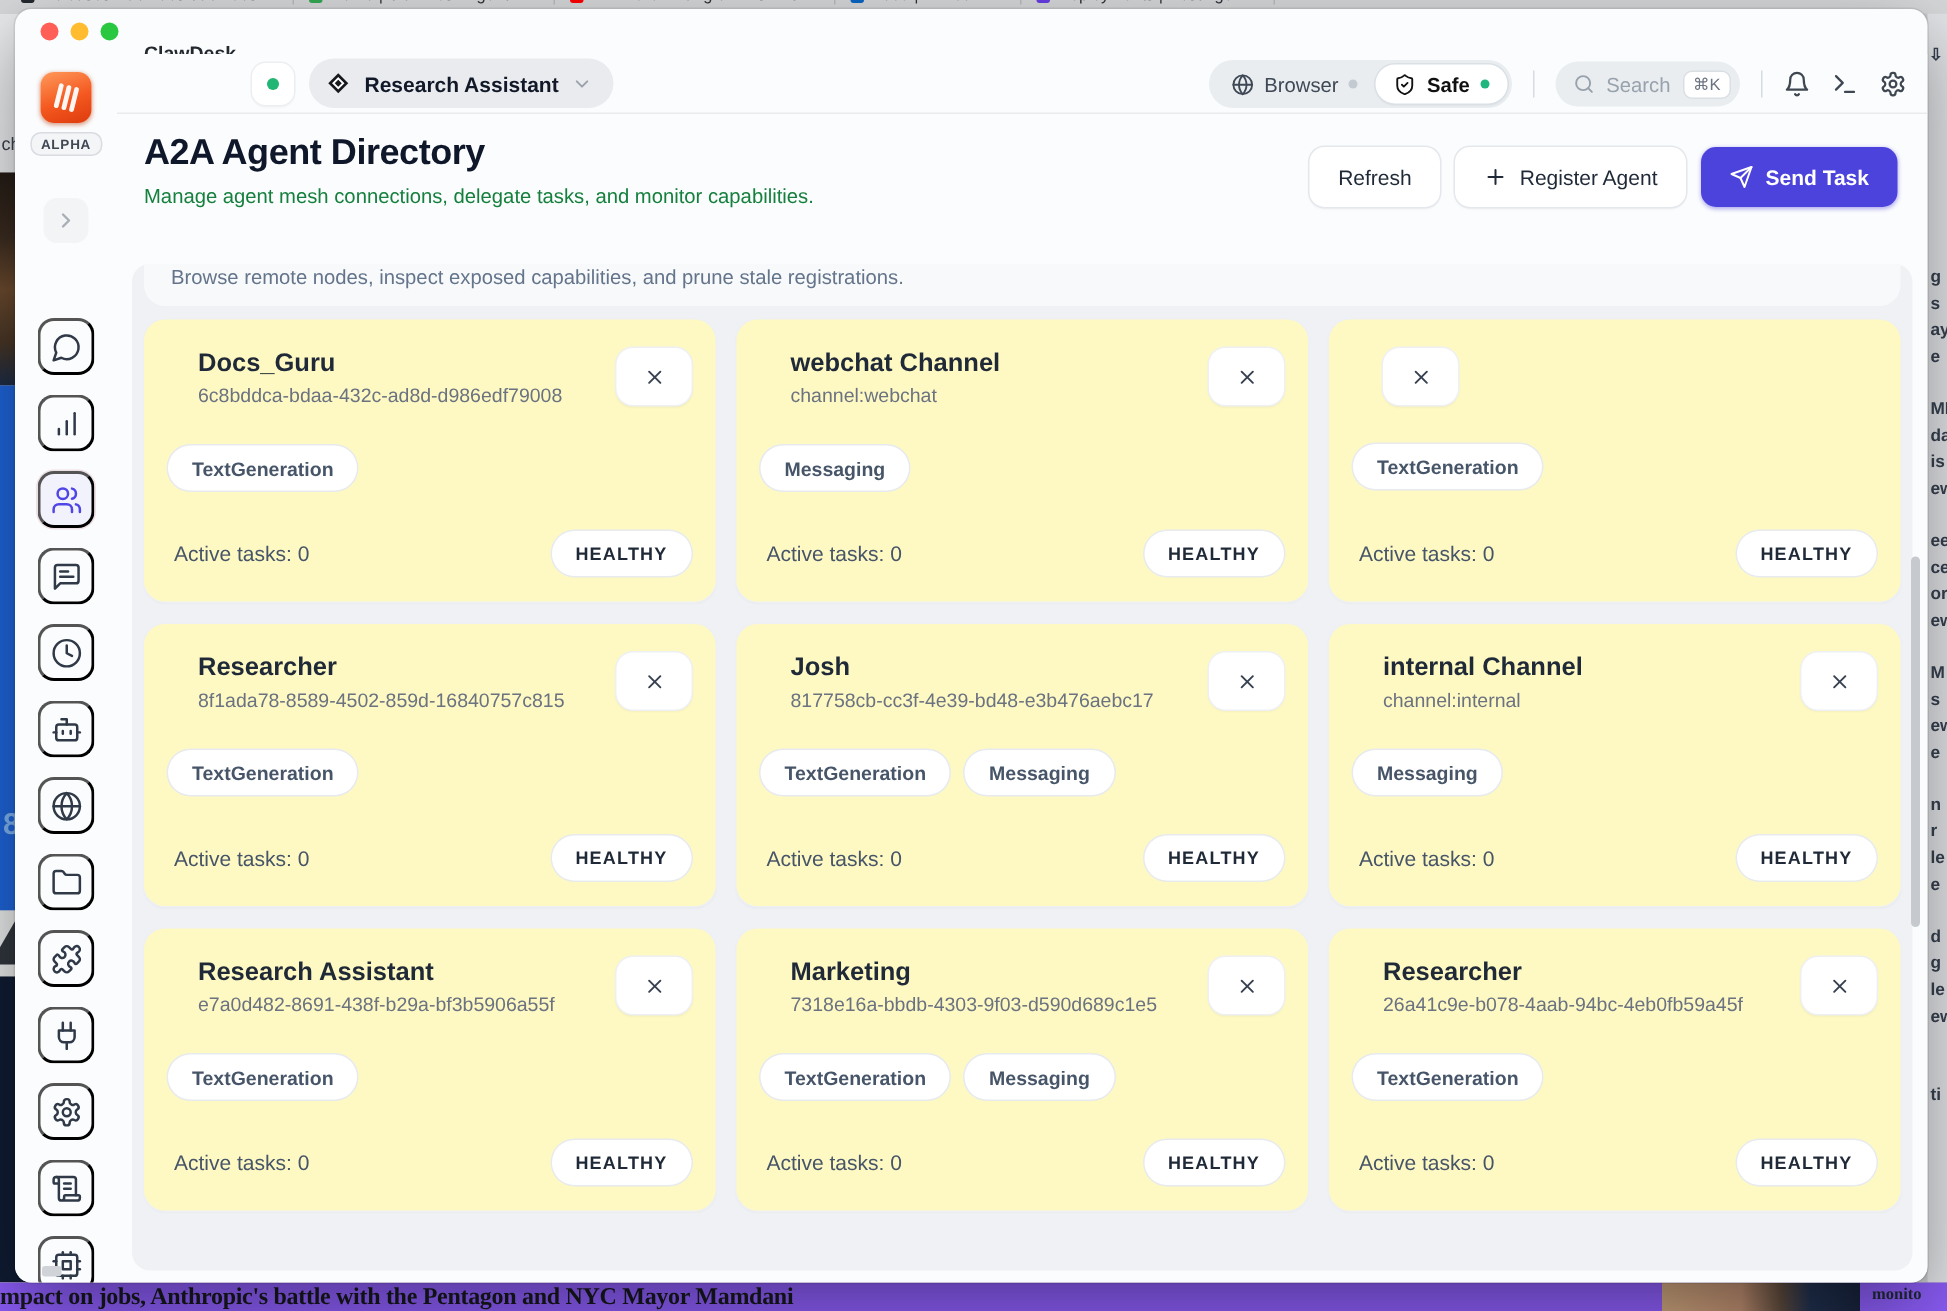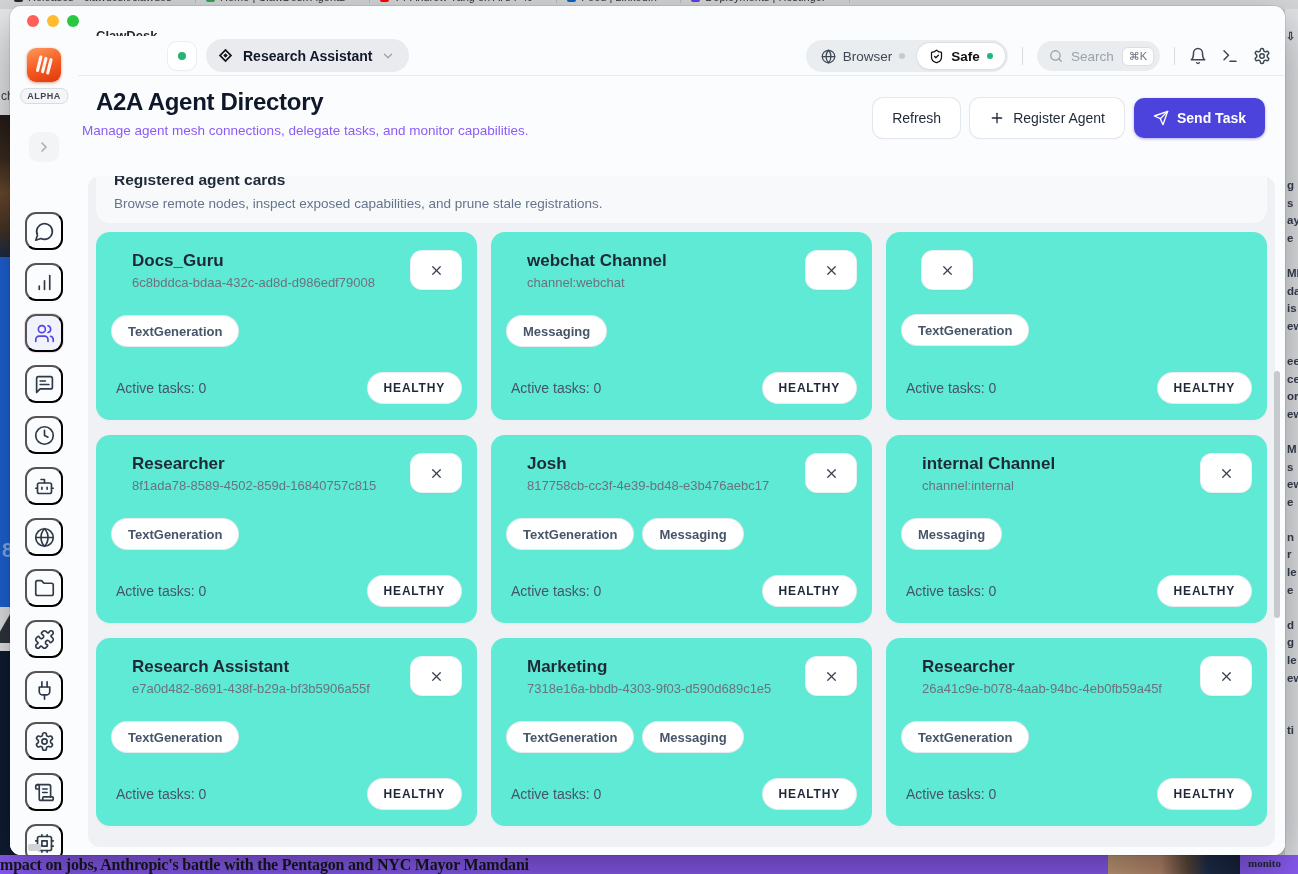--- a/index.html
+++ b/index.html
@@ -79,34 +79,34 @@
                 display:flex; align-items:center; justify-content:center; color:#a8aeb8; border:none; }
   .nav { position:absolute; left:0; right:0; top:176px; display:flex; flex-direction:column; align-items:center; gap:13px; }
   .nav-item { width:38px; height:38px; border-radius:11px; display:flex; align-items:center; justify-content:center;
               color:#2f3947; background:transparent; }
   .nav-item.active { background:#f2f2fc; box-shadow:0 0 0 1px #eddfe6; color:#4f46e5; }
   .side-frag { position:absolute; left:18px; bottom:4px; width:13px; height:7px; border-radius:2px; background:#d0d4d8; }
 
   
   .main { position:absolute; left:68px; top:70px; right:0; bottom:0; background:#fbfcfd; }
   .page-title { position:absolute; left:18px; top:12px; font-size:24px; font-weight:700; color:#0f172a; letter-spacing:-0.3px; }
-  .page-sub { position:absolute; left:4px; top:47px; font-size:13.5px; color:#8b5cf6; }
+  .page-sub { position:absolute; left:18px; top:47px; font-size:13.5px; color:#15803d; }
   .head-actions { position:absolute; right:20px; top:22px; display:flex; gap:10px; }
   .btn { height:40px; border-radius:10px; display:flex; align-items:center; gap:8px; padding:0 19px;
          font-size:14px; border:none; }
   .btn.ghost { background:#fff; color:#1f2937; font-weight:500; box-shadow:0 0 0 1px #e4e7ec, 0 1px 2px rgba(16,24,40,.06); }
   .btn.primary { background:#4c43dc; color:#fff; font-weight:600; box-shadow:0 1px 3px rgba(76,67,220,.45); }
 
   .scroll-region { position:absolute; left:10px; right:10px; top:100px; bottom:8px; background:#eff1f4; border-radius:12px; overflow:hidden; }
   .section-head { margin:-22px 8px 0 8px; background:#f7f9fa; border-radius:14px; padding:16px 18px 12px 18px; }
   .section-title { font-size:15.5px; font-weight:600; color:#1f2937; line-height:19px; }
   .section-sub { margin-top:7px; font-size:13.5px; color:#64748b; }
 
   .grid { display:grid; grid-template-columns:repeat(3,1fr); gap:15px 14px; margin:9px 8px 0 8px; }
-  .card { height:188px; background:#5eead4; border-radius:14px; box-shadow:0 0 0 1px #eef0f3, 0 1px 2px rgba(15,23,42,.05);
+  .card { height:188px; background:#fef9c3; border-radius:14px; box-shadow:0 0 0 1px #eef0f3, 0 1px 2px rgba(15,23,42,.05);
           display:flex; flex-direction:column; }
   .card-head { display:flex; justify-content:space-between; align-items:flex-start; padding:19px 16px 0 36px; }
   .card-title { font-size:17px; font-weight:600; color:#1f2937; }
   .card-id { margin-top:4px; font-size:13px; color:#6b7280; }
   .card-x { width:50px; height:38px; border-radius:11px; background:#fff; border:none;
             box-shadow:0 0 0 1px #eef0f3, 0 1px 2px rgba(15,23,42,.08); color:#374151;
             display:flex; align-items:center; justify-content:center; }
   .chips { display:flex; gap:10px; padding:0 16px; margin-top:26px; }
   .chip { height:30px; padding:0 16px; border-radius:15px; background:#fff; box-shadow:0 0 0 1px #e7eaee;
           display:flex; align-items:center; font-size:13px; font-weight:600; color:#475569; }
@@ -470,21 +470,20 @@
                 <path d="m22 2-7 20-4-9-9-4Z"></path>
                 <path d="M22 2 11 13"></path>
               </svg>
             </span>
           <span>Send Task</span>
         </button>
       </div>
 
       <div class="scroll-region">
         <div class="section-head">
-          <div class="section-title">Registered agent cards</div>
           <div class="section-sub">Browse remote nodes, inspect exposed capabilities, and prune stale registrations.</div>
         </div>
         <div class="grid">
   <div class="card">
     <div class="card-head">
       <div>
         <div class="card-title">Docs_Guru</div>
         <div class="card-id">6c8bddca-bdaa-432c-ad8d-d986edf79008</div>
       </div>
       <button class="card-x">

